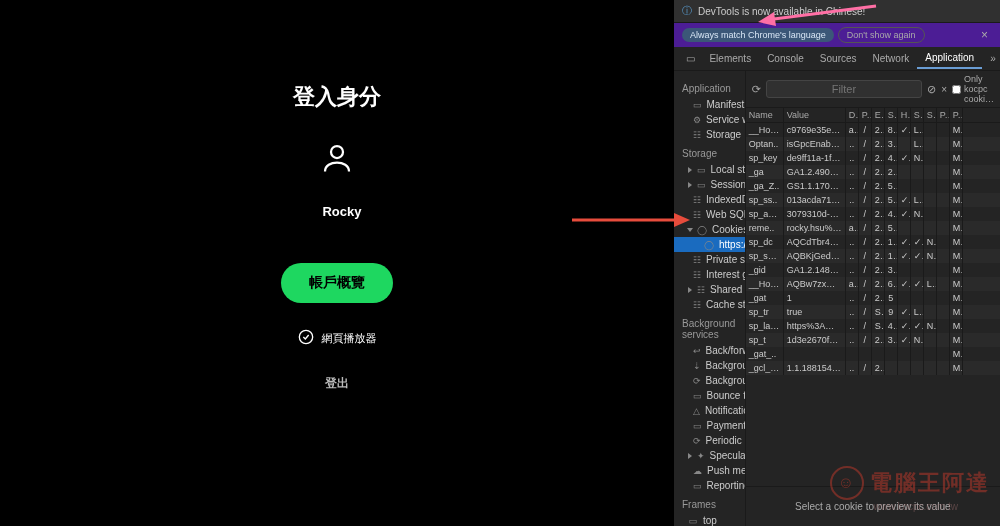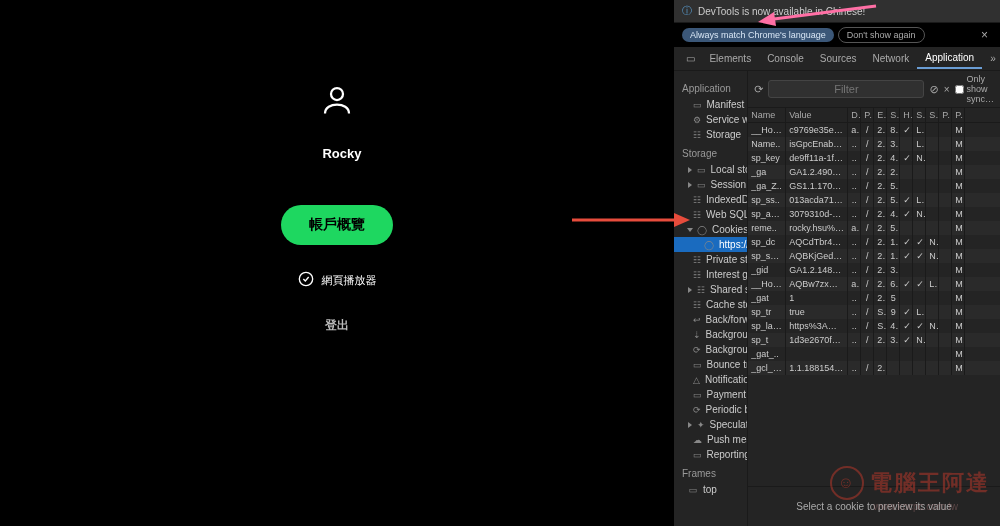--- a/index.html
+++ b/index.html
@@ -10,21 +10,21 @@
 .avatar-circle svg { width: 36px; height: 36px; }
 .username { font-size: 13px; font-weight: 600; margin-bottom: 44px; padding-left: 10px; }
 .btn-overview { background: #1ed760; color: #000; font-size: 14px; font-weight: 700; padding: 11px 28px; border-radius: 24px; border: none; cursor: pointer; margin-bottom: 26px; }
 .web-player-row { display: flex; align-items: center; gap: 8px; font-size: 11px; margin-bottom: 28px; text-align: right; }
 .check-icon svg { width: 16px; height: 16px; }
 .logout { font-size: 12px; color: #bbb; cursor: pointer; font-weight: bold; }
 
 .devtools { position: absolute; left: 674px; top: 0; width: 326px; height: 526px; background: #242424; color: #ccc; font-size: 10px; display: flex; flex-direction: column; }
 .dt-banner { background: #303030; padding: 4px 8px; display: flex; align-items: center; gap: 6px; border-bottom: 1px solid #1a1a1a; }
 .dt-banner .info-icon { color: #5a9fd4; }
-.dt-chips { display: flex; gap: 4px; padding: 4px 8px; background: #000000; align-items: center; }
+.dt-chips { display: flex; gap: 4px; padding: 4px 8px; background: #4c1d95; align-items: center; }
 .chip { border-radius: 10px; padding: 2px 8px; font-size: 9px; cursor: pointer; }
 .chip-blue { background: #3b5778; color: #d8e6f5; }
 .chip-outline { border: 1px solid #555; color: #aaa; }
 .chip-close { margin-left: auto; color: #aaa; cursor: pointer; font-size: 12px; padding: 0 4px; }
 .dt-tabs { display: flex; align-items: center; padding: 0 6px; height: 24px; background: #242424; border-bottom: 1px solid #1a1a1a; }
 .dt-tab { padding: 4px 8px; font-size: 10px; color: #aaa; cursor: pointer; }
 .dt-tab.active { color: #fff; border-bottom: 2px solid #6a9dd4; }
 .dt-body { display: flex; flex: 1; overflow: hidden; }
 .dt-sidebar { width: 135px; background: #242424; border-right: 1px solid #1a1a1a; padding: 6px 0; overflow: hidden; font-size: 10px; }
 .sb-section { color: #999; padding: 6px 8px 3px; font-size: 10px; }
@@ -57,20 +57,21 @@
 .watermark { position: absolute; right: 10px; bottom: 26px; color: #c0392b; opacity: 0.5; font-size: 22px; font-weight: 700; letter-spacing: 2px; display: flex; align-items: center; gap: 6px; }
 .watermark-sub { position: absolute; right: 42px; bottom: 14px; color: #a77; opacity: 0.4; font-size: 10px; }
 .watermark-face { width: 34px; height: 34px; border-radius: 50%; border: 2px solid #c0392b; display: flex; align-items: center; justify-content: center; font-size: 16px; }
 
 .chk { width: 9px; height: 9px; }
 </style>
 </head>
 <body>
 
 <div class="app-main">
+  <div class="app-title">登入身分</div>
   <div class="avatar-circle">
     <svg viewBox="0 0 24 24" fill="none" stroke="#fff" stroke-width="1.5">
         <circle cx="12" cy="8" r="4"></circle>
         <path d="M4 21c0-4 4-6 8-6s8 2 8 6"></path>
       </svg>
   </div>
   <div class="username">Rocky</div>
   <button class="btn-overview">帳戶概覽</button>
   <div class="web-player-row">
     <span class="check-icon">
@@ -165,20 +166,21 @@
         <div class="sb-item">
           <span class="sb-tri"></span>
           <span class="sb-icon">☷</span>
           <span>Shared storage</span>
         </div>
         <div class="sb-item">
           <span style="width: 4px;"></span>
           <span class="sb-icon">☷</span>
           <span>Cache storage</span>
         </div>
+        <div class="sb-section">Background services</div>
         <div class="sb-item">
           <span style="width: 4px;"></span>
           <span class="sb-icon">↩</span>
           <span>Back/forward cache</span>
         </div>
         <div class="sb-item">
           <span style="width: 4px;"></span>
           <span class="sb-icon">⇣</span>
           <span>Background fetch</span>
         </div>
@@ -229,21 +231,21 @@
         </div>
       </div>
     <div class="dt-main">
       <div class="dt-filter-row">
         <span class="refresh-icon">⟳</span>
         <input class="dt-filter-input" placeholder="Filter" style="">
         <span class="clear-icon">⊘</span>
         <span style="color:#aaa">×</span>
         <label class="only-cookie">
           <input type="checkbox" class="chk" style=""> 
-            <span>Only show sync…</span>
+            <span>Only kocpc cooki…</span>
         </label>
       </div>
       <div class="cookie-table">
         <div class="ct-head" id="ct-head">
             <div class="col-name">Name</div>
             <div class="col-val">Value</div>
             <div class="col-s">D..</div>
             <div class="col-s">P..</div>
             <div class="col-s">E..</div>
             <div class="col-s">S..</div>
@@ -261,21 +263,21 @@
               <div class="col-s">/</div>
               <div class="col-s">2..</div>
               <div class="col-s">8..</div>
               <div class="col-s">✓</div>
               <div class="col-s">L..</div>
               <div class="col-s"></div>
               <div class="col-s"></div>
               <div class="col-s">M..</div>
             </div>
             <div class="ct-row">
-              <div class="col-name">Name..</div>
+              <div class="col-name">Optan..</div>
               <div class="col-val">isGpcEnabled..</div>
               <div class="col-s">..</div>
               <div class="col-s">/</div>
               <div class="col-s">2..</div>
               <div class="col-s">3..</div>
               <div class="col-s"></div>
               <div class="col-s">L..</div>
               <div class="col-s"></div>
               <div class="col-s"></div>
               <div class="col-s">M..</div>

